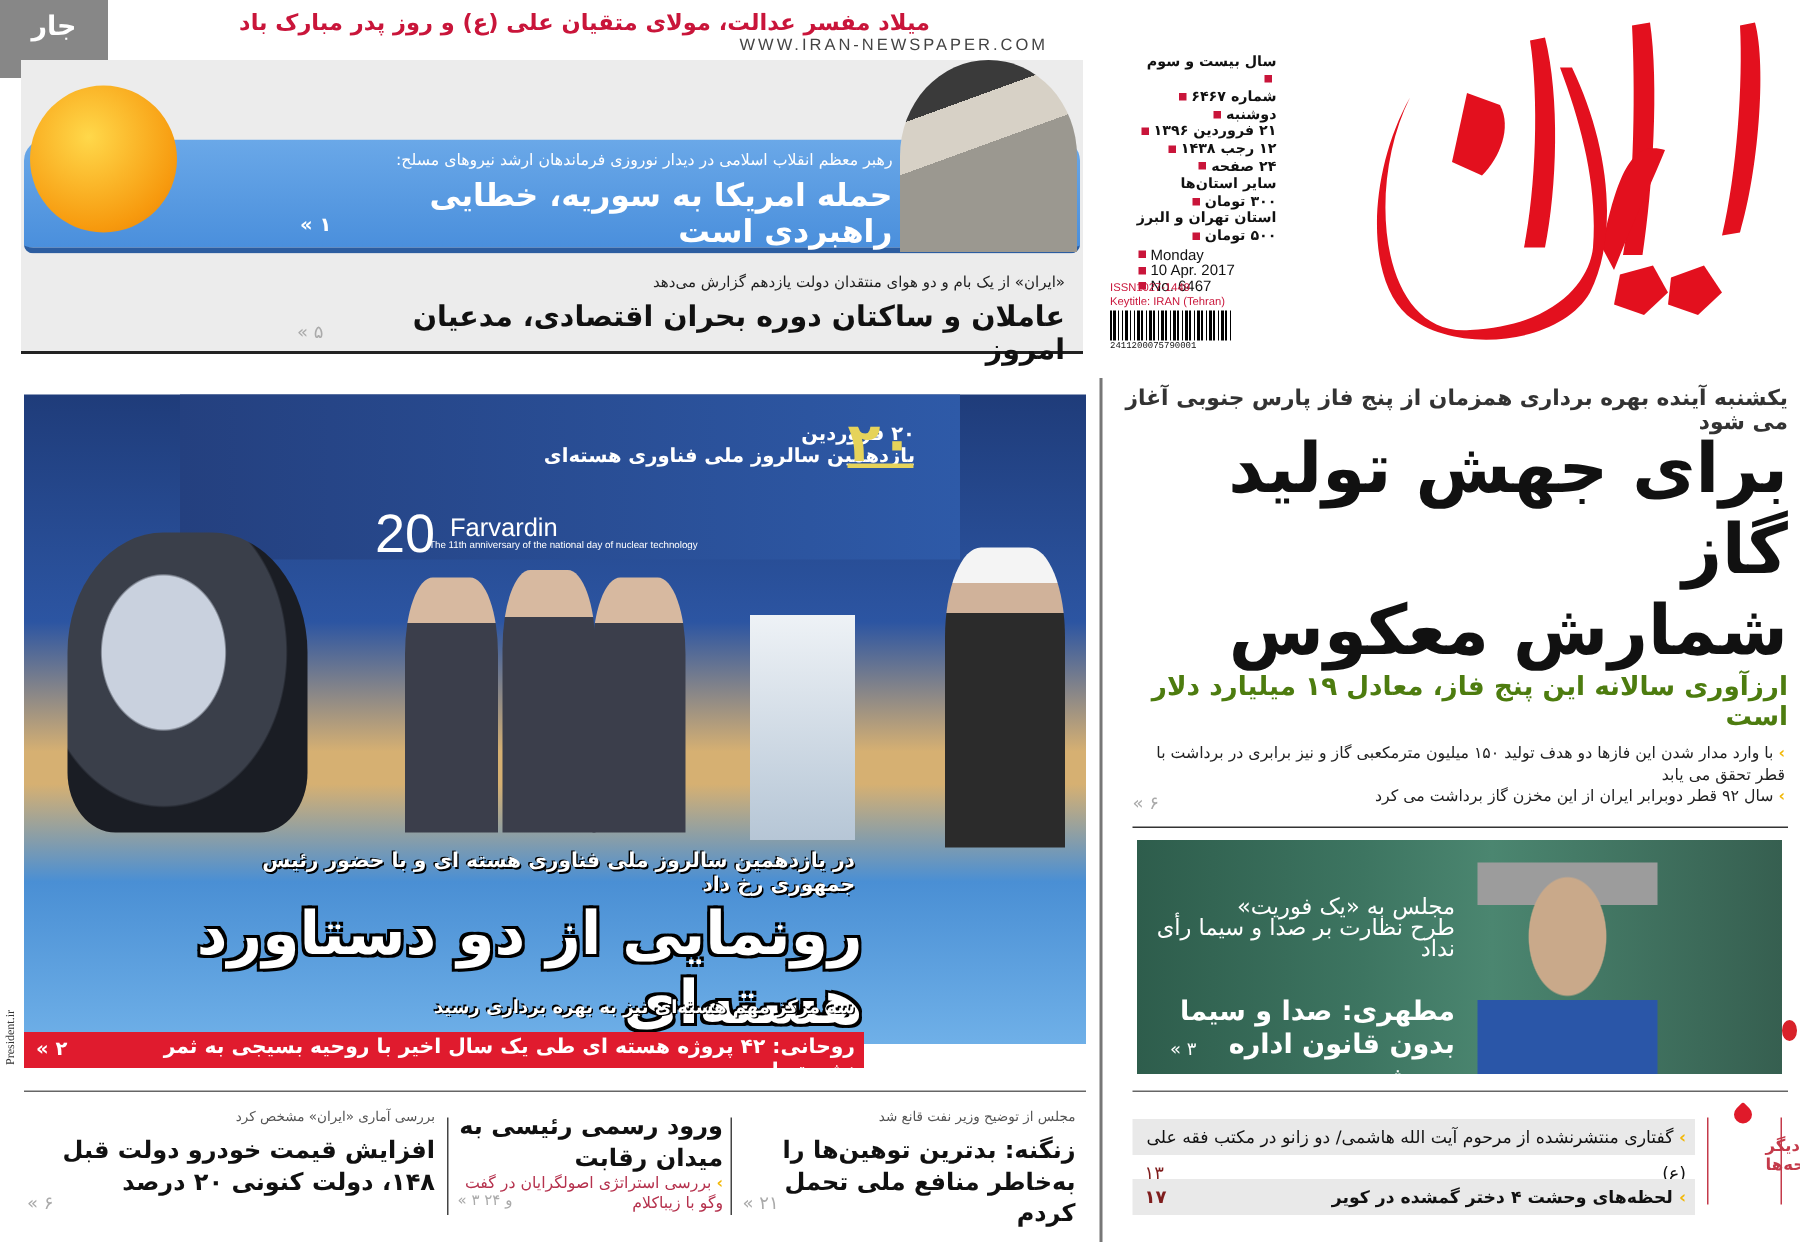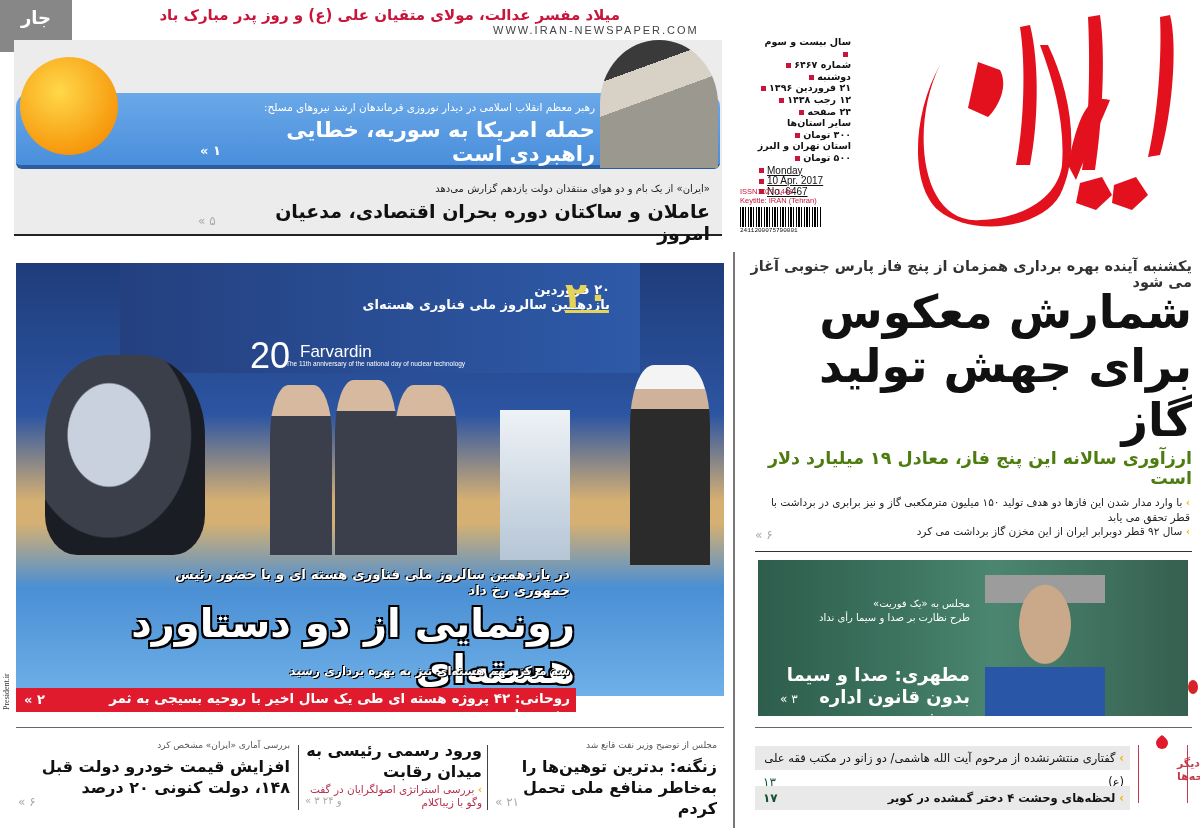--- a/index.html
+++ b/index.html
@@ -5,21 +5,21 @@
   * { box-sizing: border-box; margin: 0; padding: 0; }
   html, body { width: 1200px; height: 828px; overflow: hidden; background: #fff; }
   body { font-family: "DejaVu Sans", sans-serif; position: relative; color: #111; }
   .abs { position: absolute; }
   .rtl { direction: rtl; text-align: right; }
 
   
   #logo { left: 840px; top: 5px; width: 352px; height: 225px; }
   #issue-info { left: 756px; top: 36px; width: 95px; font-size: 9.5px; line-height: 11.6px; font-weight: bold; }
   #issue-info .fa { direction: rtl; text-align: right; }
-  #issue-info .en { font-family: "Liberation Sans", sans-serif; font-weight: normal; font-size: 10px; line-height: 10.5px; text-decoration: underline; }
+  #issue-info .en { font-family: "Liberation Sans", sans-serif; font-weight: normal; font-size: 10px; line-height: 10.5px; }
   #issue-info .sq { display:inline-block; width:5px; height:5px; background:#c9153a; margin:0 3px; vertical-align: middle; }
   #issn { left: 740px; top: 187px; font-family: "Liberation Sans", sans-serif; font-size: 7.5px; color: #c9153a; line-height: 9px; }
   #barcode { left: 740px; top: 207px; width: 82px; height: 20px;
     background: repeating-linear-gradient(90deg,#000 0 1px,#fff 1px 2px,#000 2px 4px,#fff 4px 5px,#000 5px 6px,#fff 6px 8px); }
   #barcode-num { left: 740px; top: 227px; font-family: "Liberation Mono", monospace; font-size: 6px; }
 
   
   #occasion { left: 100px; top: 6px; width: 520px; font-size: 15px; font-weight: bold; color: #c9153a; }
   #kh-stamp { left: 0; top: 0; width: 72px; height: 52px; background: #737373; opacity: .85; color:#fff;
     font-weight:bold; font-size:18px; text-align:center; line-height:36px; }
@@ -47,33 +47,33 @@
   .bullets { left: 750px; top: 481px; width: 440px; font-size: 10.5px; line-height: 14.5px; color: #222; margin-top: 14px; }
   .bullets .b { color:#f2b705; font-weight:bold; }
   #lead-page { left: 755px; top: 528px; font-size: 12px; color: #aaa; }
   #lead-rule { left: 755px; top: 551px; width: 437px; height: 1px; background: #333; }
 
   
   #motahari-photo { left: 758px; top: 560px; width: 430px; height: 156px;
     background: linear-gradient(90deg,#2e5d4c 0%,#3d7561 35%,#4b8670 55%,#365f50 100%); }
   #motahari-face { left: 985px; top: 575px; width: 120px; height: 141px;
     background: radial-gradient(ellipse at 50% 35%, #c9a98a 0 30%, transparent 31%), linear-gradient(#9c9c9c 0 20%, transparent 20%), linear-gradient(0deg,#2a56a8 0 35%, transparent 35%); }
-  #motahari-kicker { left: 770px; top: 597px; width: 200px; color: #fff; font-size: 10px; line-height: 14px; }
+  #motahari-kicker { left: 770px; top: 597px; width: 200px; color: #fff; font-size: 15px; line-height: 14px; }
   #motahari-title { left: 770px; top: 664px; width: 200px; color: #fff; font-size: 18px; font-weight: bold; line-height: 22px; }
   #motahari-page { left: 780px; top: 692px; color: #fff; font-size: 12px; }
   #credit-badge { left: 1188px; top: 680px; width: 10px; height: 14px; border-radius: 50%; background: #d8222a; }
 
   
   #other-pages-rule { left: 755px; top: 727px; width: 437px; height: 1px; background: #666; }
   #other-label { left: 1138px; top: 745px; width: 50px; height: 58px; border: 1px solid #c43a4a; border-top: none; border-bottom: none;
     color: #c43a4a; font-size: 11px; font-weight: bold; text-align: center; padding-top: 12px; line-height: 13px; padding-left: 38px; }
   #other-drop { left: 1156px; top: 737px; width: 12px; height: 12px; background: #e01a2a; transform: rotate(45deg); border-radius: 2px 50% 50% 50%; }
   .other-row { left: 755px; width: 375px; height: 24px; background: #e9e9e9; font-size: 11.5px; line-height: 24px; padding-right: 6px; }
   .other-row .b { color:#f2b705; font-weight:bold; }
-  .other-row .pg { position:absolute; left: 8px; color:#14532d; font-size: 12px; }
+  .other-row .pg { position:absolute; left: 8px; color:#7f1d1d; font-size: 12px; }
   #other-row-1 { top: 746px; }
   #other-row-2 { top: 786px; }
 
   
   #main-photo { left: 16px; top: 263px; width: 708px; height: 433px;
     background:
       linear-gradient(180deg, #1f3c7a 0%, #2c55a2 35%, #d6b072 55%, #d6b072 60%, #4a8fd4 75%, #6fb0e8 100%); }
   #photo-banner { left: 120px; top: 263px; width: 520px; height: 110px; background: linear-gradient(90deg,#24407f,#2e5aa8); }
   #photo-banner-fa1 { left: 300px; top: 282px; width: 310px; color: #fff; font-size: 13px; font-weight: bold; text-align: right; direction: rtl; }
   #photo-banner-20 { left: 565px; top: 275px; color: #e6d35a; font-size: 36px; font-weight: bold; text-decoration: underline; }
@@ -161,22 +161,22 @@
 <div id="banner-kicker" class="abs rtl">رهبر معظم انقلاب اسلامی در دیدار نوروزی فرماندهان ارشد نیروهای مسلح:</div>
 <div id="banner-title" class="abs rtl">حمله امریکا به سوریه، خطایی راهبردی است</div>
 <div id="banner-page" class="abs">« ۱</div>
 <div id="sub2-kicker" class="abs rtl">«ایران» از یک بام و دو هوای منتقدان دولت یازدهم گزارش می‌دهد</div>
 <div id="sub2-title" class="abs rtl">عاملان و ساکتان دوره بحران اقتصادی، مدعیان امروز</div>
 <div id="sub2-page" class="abs">« ۵</div>
 
 <div id="right-rule" class="abs"></div>
 <div id="lead-kicker" class="abs rtl">یکشنبه آینده بهره برداری همزمان از پنج فاز پارس جنوبی آغاز می شود</div>
 <div id="lead-title" class="abs rtl">
+  <div>برای جهش تولید گاز</div>
   <div>شمارش معکوس</div>
-  <div>برای جهش تولید گاز</div>
 </div>
 <div id="lead-sub" class="abs rtl">ارزآوری سالانه این پنج فاز، معادل ۱۹ میلیارد دلار است</div>
 <div class="abs rtl bullets">
   <div><span class="b">›</span> <span>با وارد مدار شدن این فازها دو هدف تولید ۱۵۰ میلیون مترمکعبی گاز و نیز برابری در برداشت با قطر تحقق می یابد</span></div>
   <div><span class="b">›</span> <span>سال ۹۲ قطر دوبرابر ایران از این مخزن گاز برداشت می کرد</span></div>
 </div>
 <div id="lead-page" class="abs">« ۶</div>
 <div id="lead-rule" class="abs"></div>
 
 <div id="motahari-photo" class="abs"></div>

